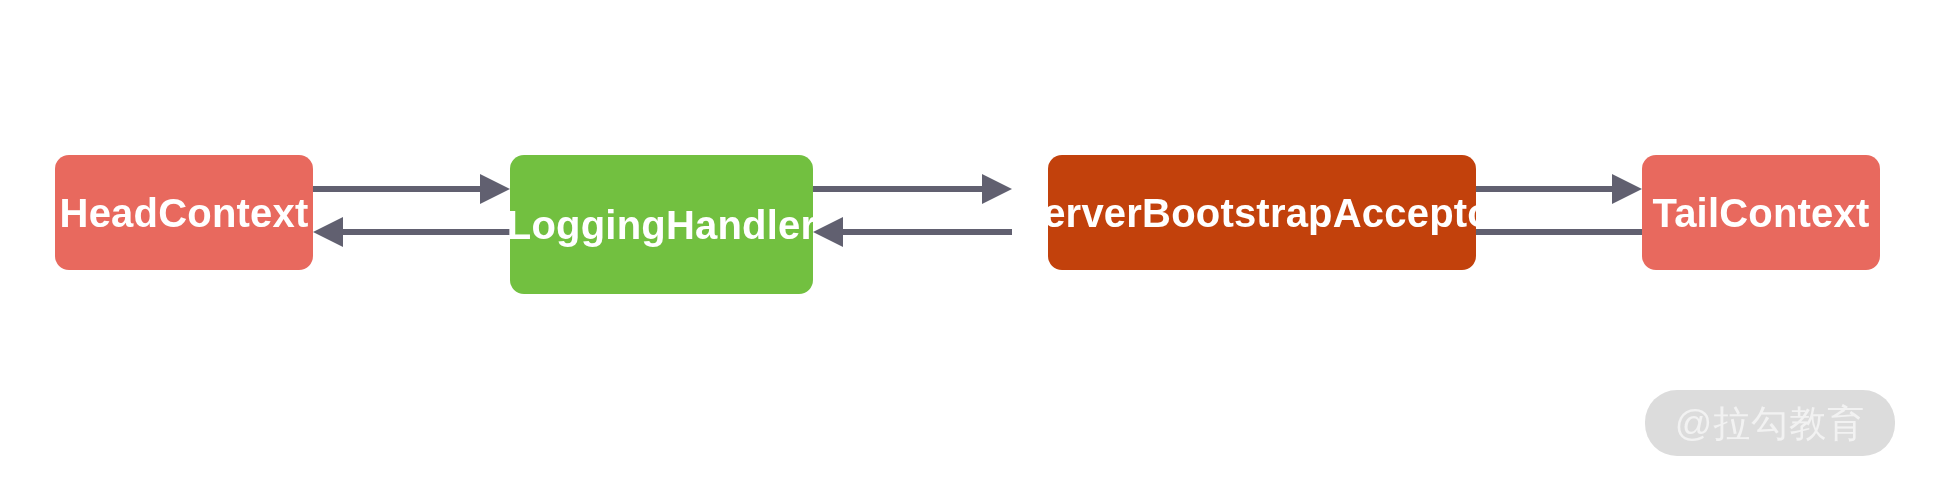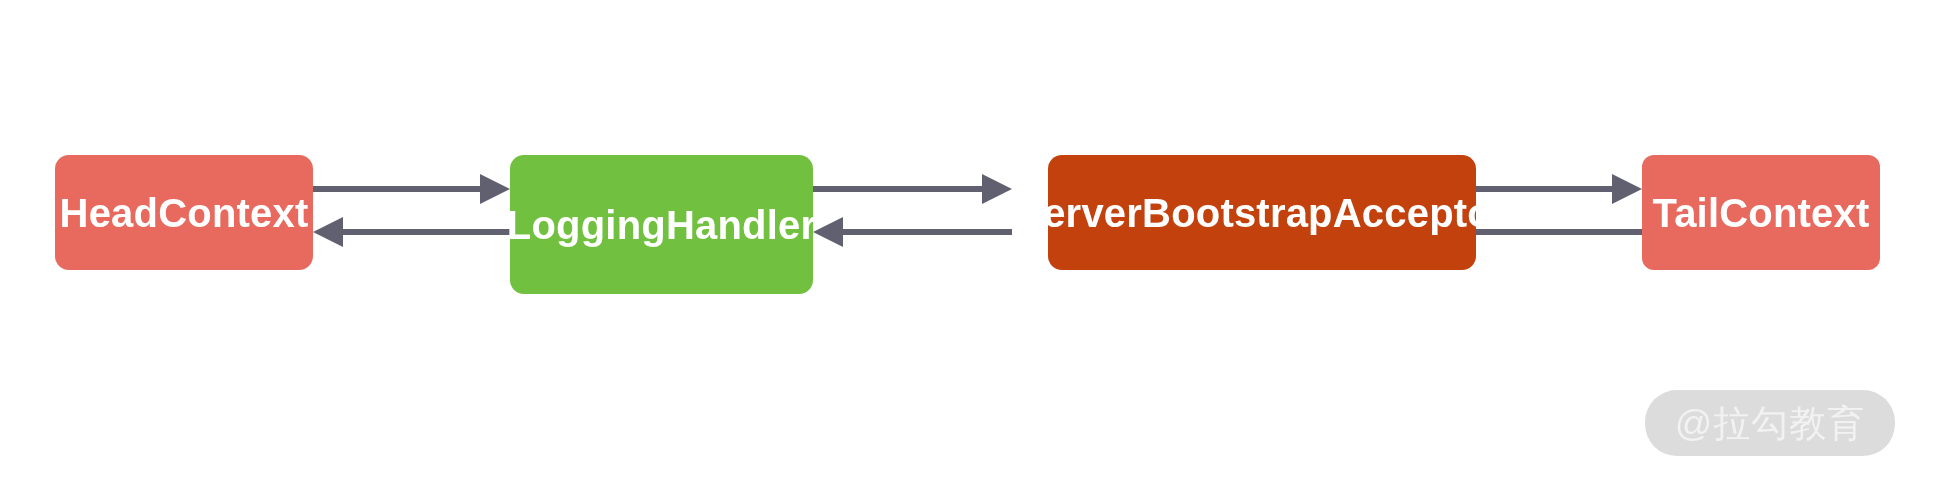--- a/index.html
+++ b/index.html
@@ -107,21 +107,21 @@
   <div id="nodes-layer">
       <div class="node" style="left: 55px; top: 155px; width: 258px; height: 115px; background: rgb(232, 105, 94);">
         <span class="node-label">HeadContext</span>
       </div>
       <div class="node" style="left: 510px; top: 155px; width: 303px; height: 139px; background: rgb(114, 192, 64);">
         <span class="node-label">LoggingHandler</span>
       </div>
       <div class="node" style="left: 1012px; top: 155px; width: 428px; height: 115px; background: #c2410c; margin-left: 36px;">
         <span class="node-label">ServerBootstrapAcceptor</span>
       </div>
-      <div class="node" style="left: 1642px; top: 155px; width: 238px; height: 115px; background: rgb(232, 105, 94); border-radius: 12px;">
+      <div class="node" style="left: 1642px; top: 155px; width: 238px; height: 115px; background: rgb(232, 105, 94);">
         <span class="node-label">TailContext</span>
       </div>
     </div>
 
   <div class="watermark" id="watermark" style="left: 1645px; top: 390px; width: 250px; height: 66px; background: rgb(220, 220, 220);">
     <span class="watermark-text" style="color: rgb(242, 242, 242);">@拉勾教育</span>
   </div>
 
 </div>
 

